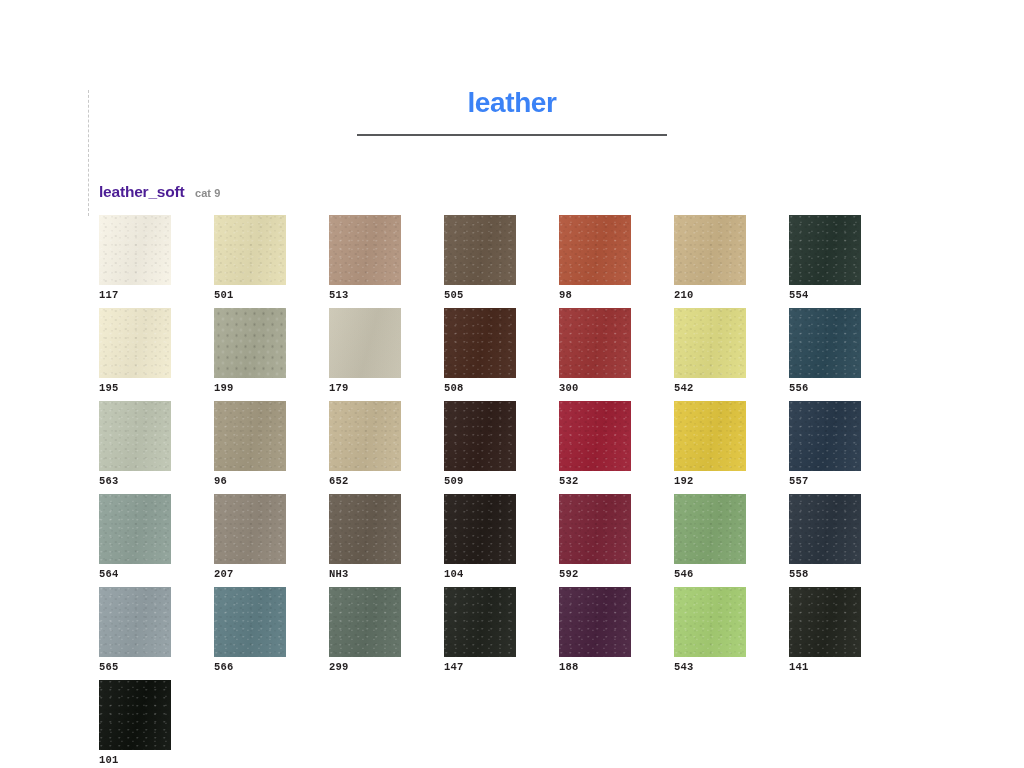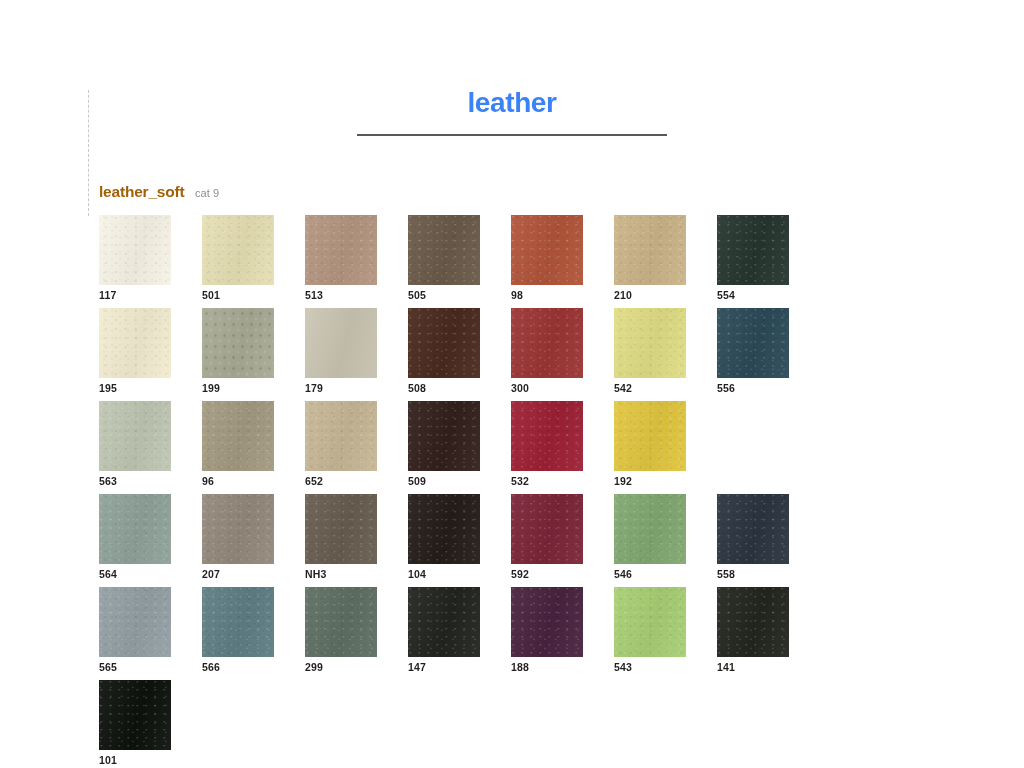--- a/index.html
+++ b/index.html
@@ -53,46 +53,47 @@
   
   #collection-heading {
     position: absolute;
     left: 99px;
     top: 183px;
     white-space: nowrap;
   }
   #collection-name {
     font-size: 15.5px;
     font-weight: bold;
-    color: #a16207;
+    color: #4c1d95;
     letter-spacing: -0.2px;
   }
   #collection-category {
     font-size: 11px;
-    font-weight: normal;
+    font-weight: bold;
     color: #8c8c8c;
     margin-left: 6px;
     letter-spacing: 0.1px;
     text-align: center;
   }
 
   
   #swatch-grid {
     position: absolute;
     left: 99px;
     top: 215px;
     width: 830px;
   }
   .swatch-row {
     display: flex;
     height: 93px;
   }
   .swatch-cell {
-    width: 103px;
+    width: 115px;
     position: relative;
+    font-family: Liberation Mono, monospace;
   }
   .swatch-chip {
     width: 72px;
     height: 70px;
     position: relative;
     overflow: hidden;
   }
   
   .swatch-chip::before {
     content: "";
@@ -237,20 +238,24 @@
         <div class="swatch-label">509</div>
       </div>
       <div class="swatch-cell">
         <div class="swatch-chip" style="background: rgb(158, 32, 53);"></div>
         <div class="swatch-label">532</div>
       </div>
       <div class="swatch-cell">
         <div class="swatch-chip" style="background: rgb(226, 198, 63);"></div>
         <div class="swatch-label">192</div>
       </div>
+      <div class="swatch-cell">
+        <div class="swatch-chip" style="background: rgb(40, 57, 75);"></div>
+        <div class="swatch-label">557</div>
+      </div>
     </div>
     <div class="swatch-row">
       <div class="swatch-cell">
         <div class="swatch-chip" style="background: rgb(143, 162, 153);"></div>
         <div class="swatch-label">564</div>
       </div>
       <div class="swatch-cell">
         <div class="swatch-chip" style="background: rgb(147, 137, 123);"></div>
         <div class="swatch-label">207</div>
       </div>

